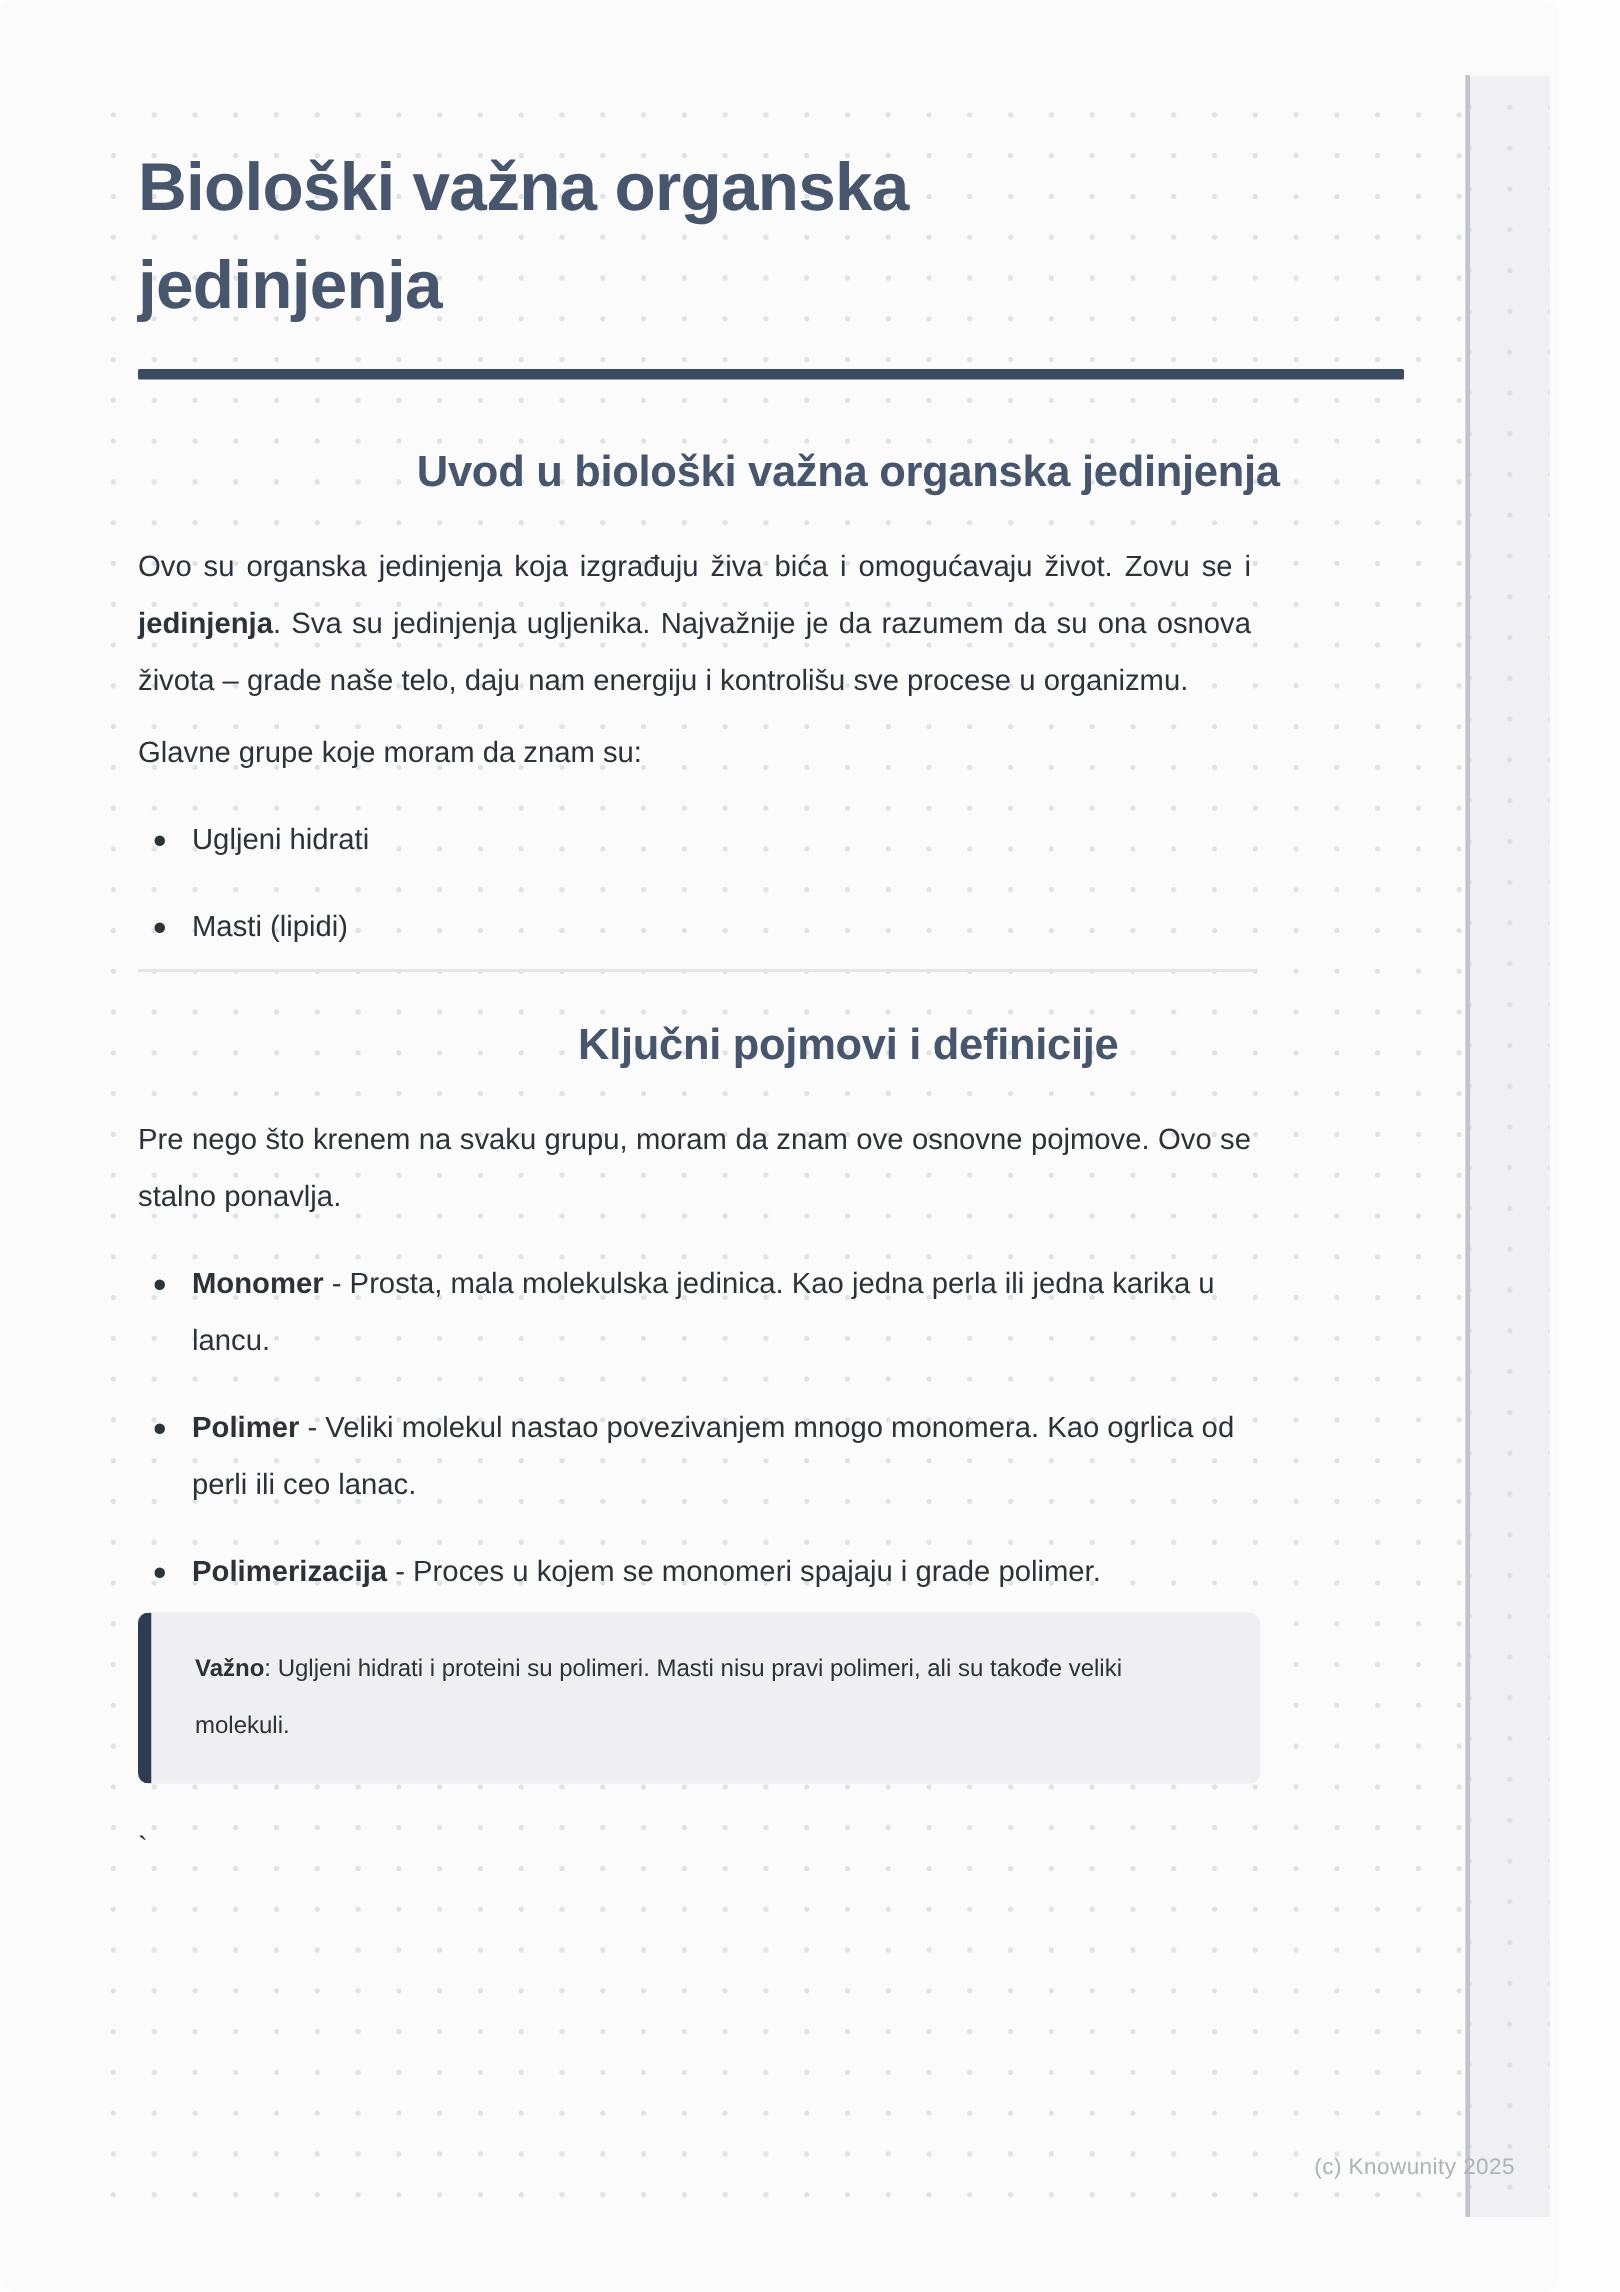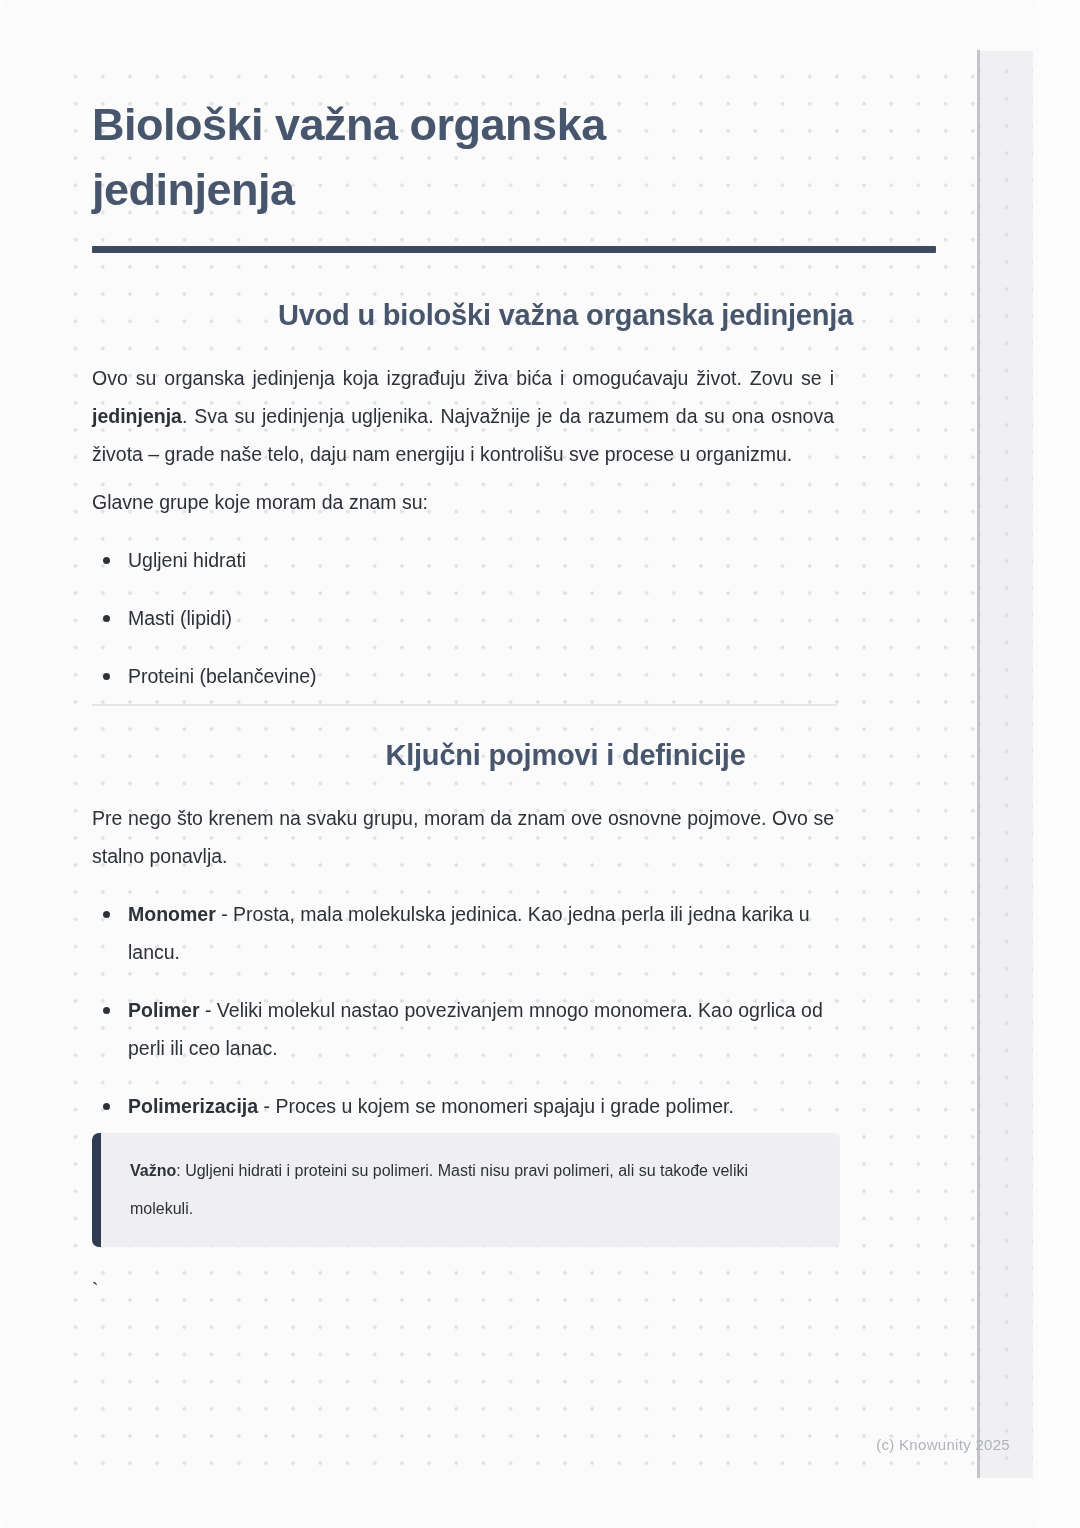--- a/index.html
+++ b/index.html
@@ -139,21 +139,20 @@
       <section>
         <h2 class="h2-intro">Uvod u biološki važna organska jedinjenja</h2>
 
         <p class="body-p"><span>Ovo su organska jedinjenja koja izgrađuju živa bića i omogućavaju život. Zovu se i </span><b>jedinjenja</b><span>. Sva su jedinjenja ugljenika. Najvažnije je da razumem da su ona osnova života – grade naše telo, daju nam energiju i kontrolišu sve procese u organizmu.</span></p>
 
         <p class="plain-p">Glavne grupe koje moram da znam su:</p>
 
         <ul class="bullets">
           <li>Ugljeni hidrati</li>
           <li>Masti (lipidi)</li>
-          <li>Proteini (belančevine)</li>
         </ul>
       </section>
 
       <hr class="divider">
 
       <section>
         <h2 class="h2-terms">Ključni pojmovi i definicije</h2>
 
         <p class="body-p">Pre nego što krenem na svaku grupu, moram da znam ove osnovne pojmove. Ovo se stalno ponavlja.</p>
 

